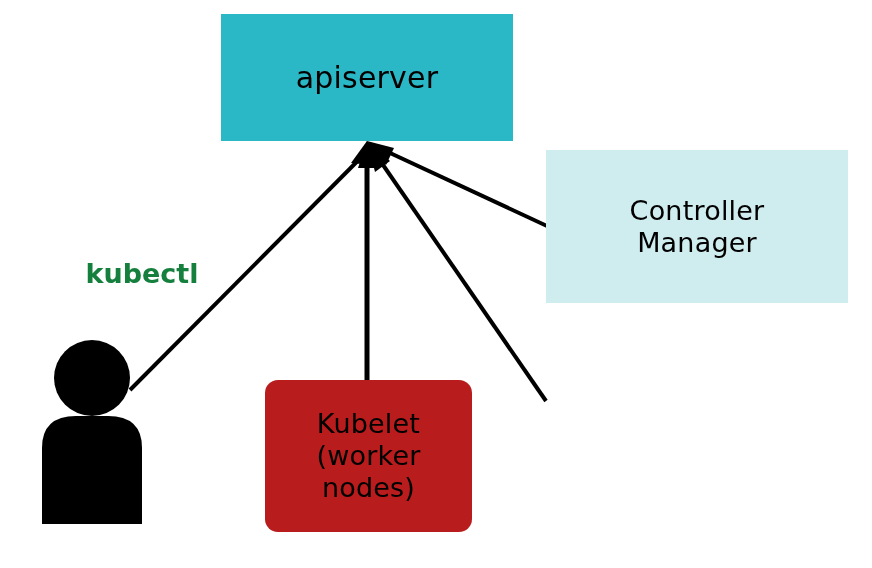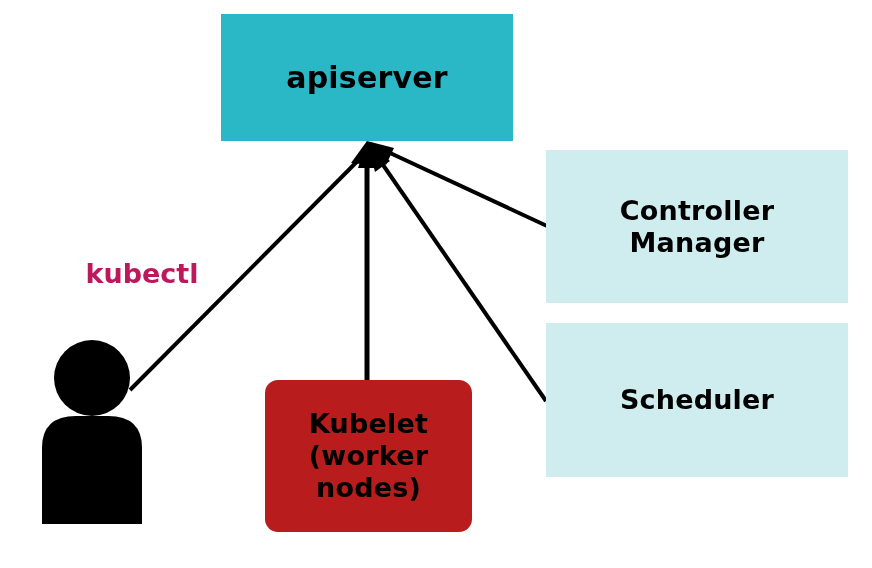--- a/index.html
+++ b/index.html
@@ -27,21 +27,21 @@
     pointer-events: none;
   }
   .node {
     position: absolute;
     display: flex;
     align-items: center;
     justify-content: center;
     text-align: center;
     box-sizing: border-box;
     color: #000000;
-    font-weight: bold;
+    font-weight: normal;
     line-height: 1.18;
     white-space: pre-line;
     letter-spacing: 0.2px;
   }
   #node-apiserver {
     left: 221px;
     top: 14px;
     width: 292px;
     height: 127px;
     background: #2bb8c6;
@@ -74,21 +74,21 @@
     border-radius: 13px;
   }
   #label-kubectl {
     position: absolute;
     left: 62px;
     top: 258px;
     width: 160px;
     text-align: center;
     font-size: 27px;
     font-weight: bold;
-    color: #be185d;
+    color: #15803d;
   }
   #actor-user {
     position: absolute;
     left: 38px;
     top: 338px;
     width: 110px;
     height: 186px;
   }
 </style>
 </head>
@@ -117,21 +117,20 @@
       <line x1="546" y1="401" x2="372" y2="149" stroke="#000000" stroke-width="4"></line>
       <polygon points="367,141 390,161 375,172" fill="#000000"></polygon>
     </g>
   </svg>
 
   <div class="node" id="node-apiserver">apiserver</div>
 
   <div class="node" id="node-controller-manager">Controller
 Manager</div>
 
-  <div class="node" id="node-scheduler">Scheduler</div>
 
   <div class="node" id="node-kubelet">Kubelet
 (worker
 nodes)</div>
 
   <div id="label-kubectl">kubectl</div>
 
   <svg id="actor-user" width="110" height="186" viewBox="0 0 110 186" xmlns="http://www.w3.org/2000/svg">
     <circle cx="54" cy="40" r="38" fill="#000000"></circle>
     <path d="M4 186 L4 110 Q4 78 38 78 L70 78 Q104 78 104 110 L104 186 Z" fill="#000000"></path>

